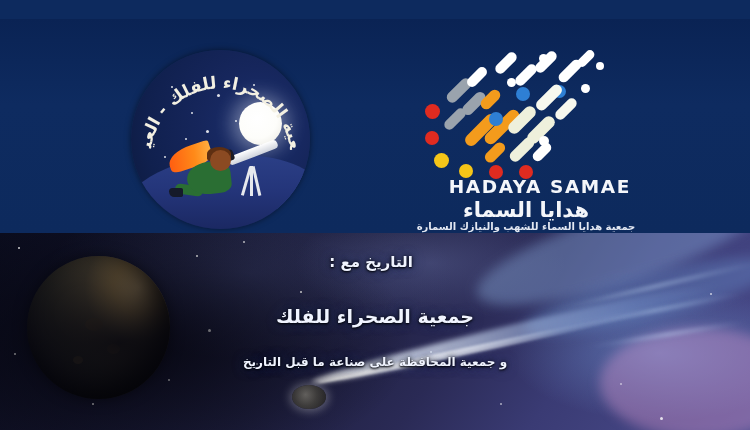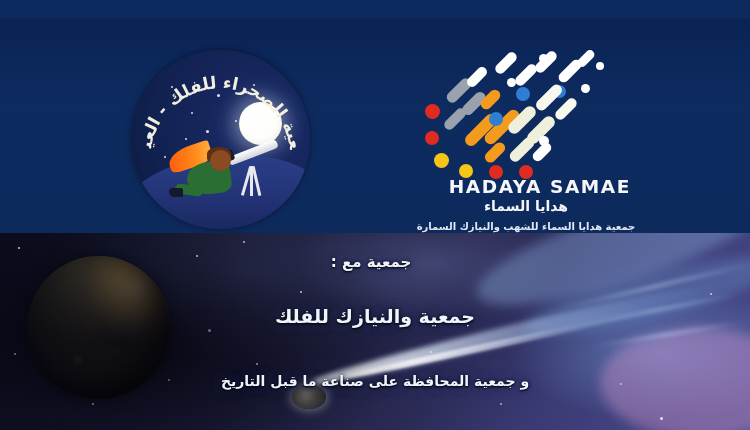--- a/index.html
+++ b/index.html
@@ -122,21 +122,21 @@
   .hs-logo{position:absolute;left:421px;top:33px;width:210px;height:186px;}
   .hs-mark{position:absolute;left:0;top:0;width:210px;height:128px;}
   .dash{position:absolute;border-radius:6px;}
   .dot{position:absolute;border-radius:50%;}
   .hs-en{
     position:absolute;left:0;right:0;top:124px;text-align:right;
     color:#f4f6fa;font-size:18.5px;font-weight:bold;letter-spacing:1.6px;
   }
   .hs-ar{
     position:absolute;left:0;right:0;top:146px;text-align:center;direction:rtl;
-    color:#f4f6fa;font-size:14px;font-weight:bold;letter-spacing:0;
+    color:#f4f6fa;font-size:21px;font-weight:bold;letter-spacing:0;
   }
   .hs-sub{
     position:absolute;left:-8px;right:-8px;top:169px;text-align:center;direction:rtl;
     color:#e3e8f2;font-size:10px;font-weight:bold;
   }
 
   
   .space{
     position:absolute;left:0;top:233px;width:750px;height:197px;
     overflow:hidden;
@@ -195,21 +195,21 @@
   }
   .p-line{
     position:absolute;left:0;right:0;text-align:center;
     color:#f0f4ff;font-weight:bold;
     text-shadow:0 0 5px rgba(0,0,0,.85), 0 0 12px rgba(40,60,120,.8), 0 1px 2px #000;
     letter-spacing:1px;
     white-space:nowrap;
   }
   .p-intro{top:20px;font-size:15px;padding-right:8px;}
   .p-one{top:72px;font-size:19px;}
-  .p-two{top:140px;font-size:14px;}
+  .p-two{top:122px;font-size:12px;}
 </style>
 </head>
 <body>
 
 <div id="poster">
 
 
   <div class="band">
 
     <div class="circ-logo">
@@ -322,18 +322,18 @@
       <div class="crater" style="left:80px;top:88px;width:13px;height:10px;"></div>
       <div class="crater" style="left:46px;top:100px;width:10px;height:8px;"></div>
     </div>
 
     <div class="comet-tail"></div>
     <div class="comet-tail2"></div>
     <div class="comet"></div>
   </div>
 
   <div class="partner-wrap">
-    <div class="p-line p-intro">جمعية مع :</div>
-    <div class="p-line p-one">جمعية والنيازك للفلك</div>
+    <div class="p-line p-intro">التاريخ مع :</div>
+    <div class="p-line p-one">جمعية الصحراء للفلك</div>
     <div class="p-line p-two">و جمعية المحافظة على صناعة ما قبل التاريخ</div>
   </div>
 
 </div>
 
 </body></html>

